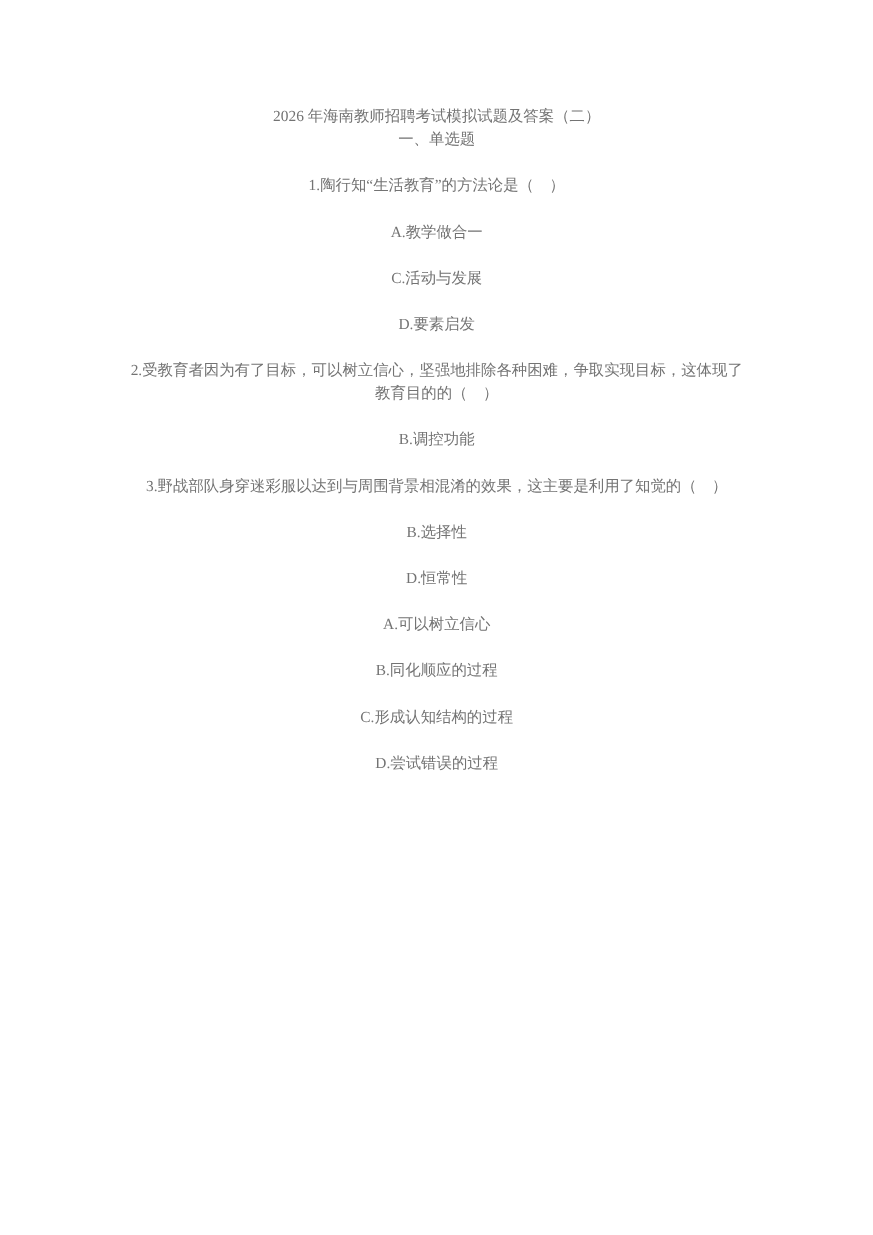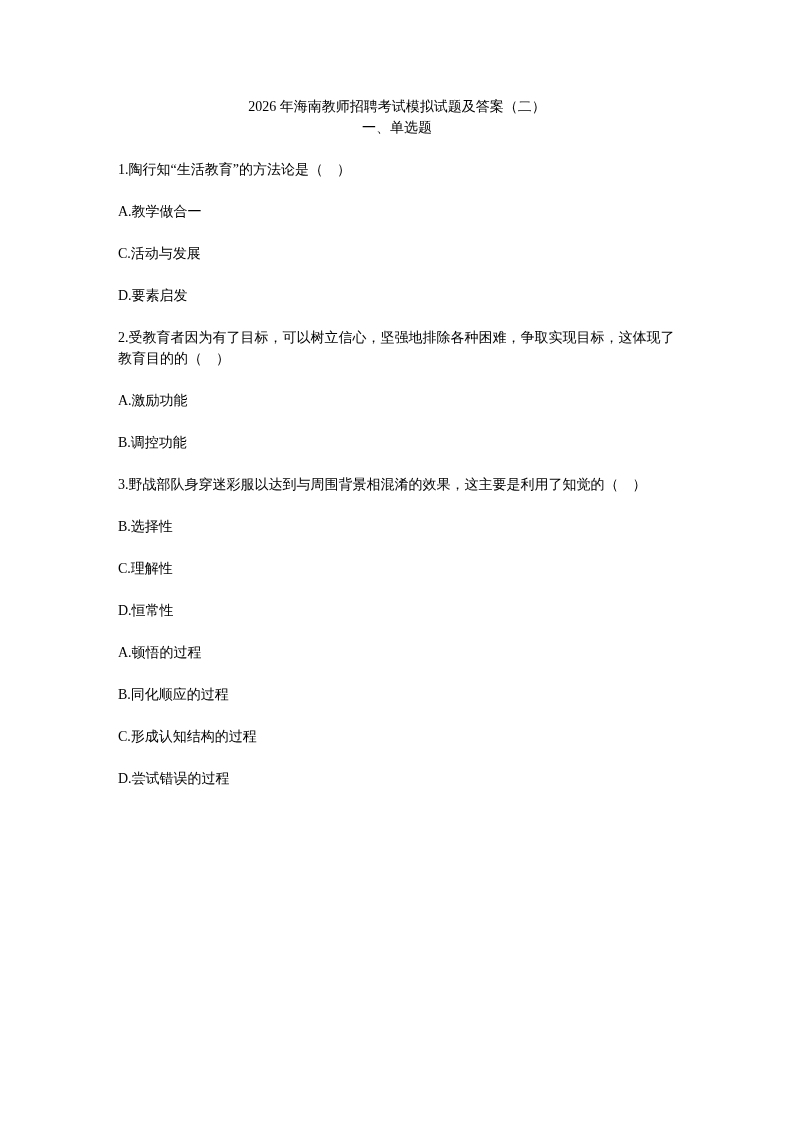--- a/index.html
+++ b/index.html
@@ -11,68 +11,66 @@
     position: relative;
     width: 794px;
     height: 1123px;
     margin: 0 auto;
     background: #ffffff;
     box-sizing: border-box;
     padding: 96px 118px 0 118px;
     font-family: "Liberation Serif", "DejaVu Serif", serif;
     font-size: 14px;
     line-height: 21px;
-    color: #000000;
+    color: #737373;
     overflow: hidden;
   }
   .page p {
     margin: 0 0 21px 0;
     padding: 0;
     font-weight: normal;
   }
   .doc-title {
     text-align: center;
     margin-bottom: 0 !important;
   }
   .section-heading {
     text-align: center;
   }
   .question-block p {
-    text-align: left;
+    text-align: center;
   }
 </style>
 </head>
 <body>
 
 <div class="page">
 
   <p class="doc-title">2026 年海南教师招聘考试模拟试题及答案（二）</p>
 
   <p class="section-heading">一、单选题</p>
 
   <div class="question-block">
     <p>1.陶行知“生活教育”的方法论是（　）</p>
     <p>A.教学做合一</p>
     <p>C.活动与发展</p>
     <p>D.要素启发</p>
   </div>
 
   <div class="question-block">
     <p>2.受教育者因为有了目标，可以树立信心，坚强地排除各种困难，争取实现目标，这体现了教育目的的（　）</p>
-    <p>A.激励功能</p>
     <p>B.调控功能</p>
   </div>
 
   <div class="question-block">
     <p>3.野战部队身穿迷彩服以达到与周围背景相混淆的效果，这主要是利用了知觉的（　）</p>
     <p>B.选择性</p>
-    <p>C.理解性</p>
     <p>D.恒常性</p>
   </div>
 
   <div class="question-block">
-    <p>A.顿悟的过程</p>
+    <p>A.可以树立信心</p>
     <p>B.同化顺应的过程</p>
     <p>C.形成认知结构的过程</p>
     <p>D.尝试错误的过程</p>
   </div>
 
 </div>
 
 </body></html>

